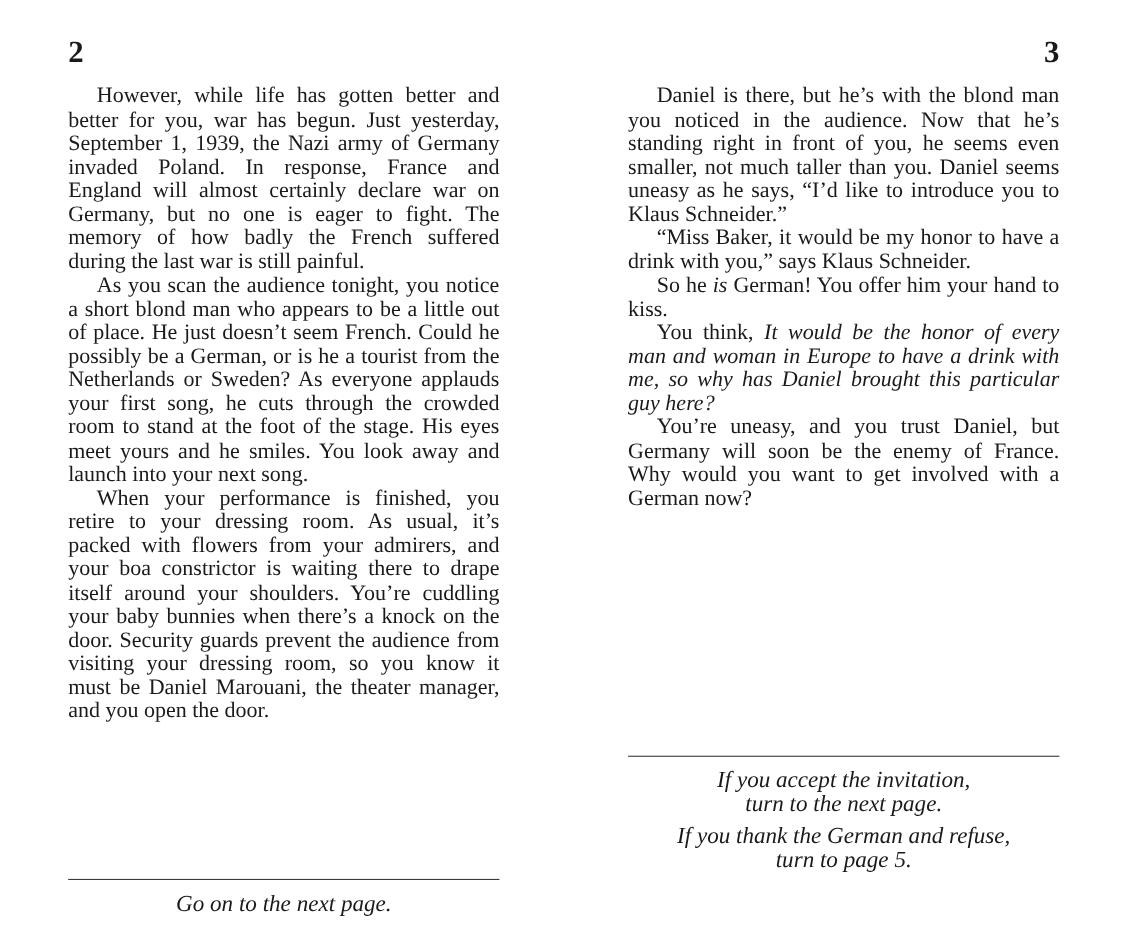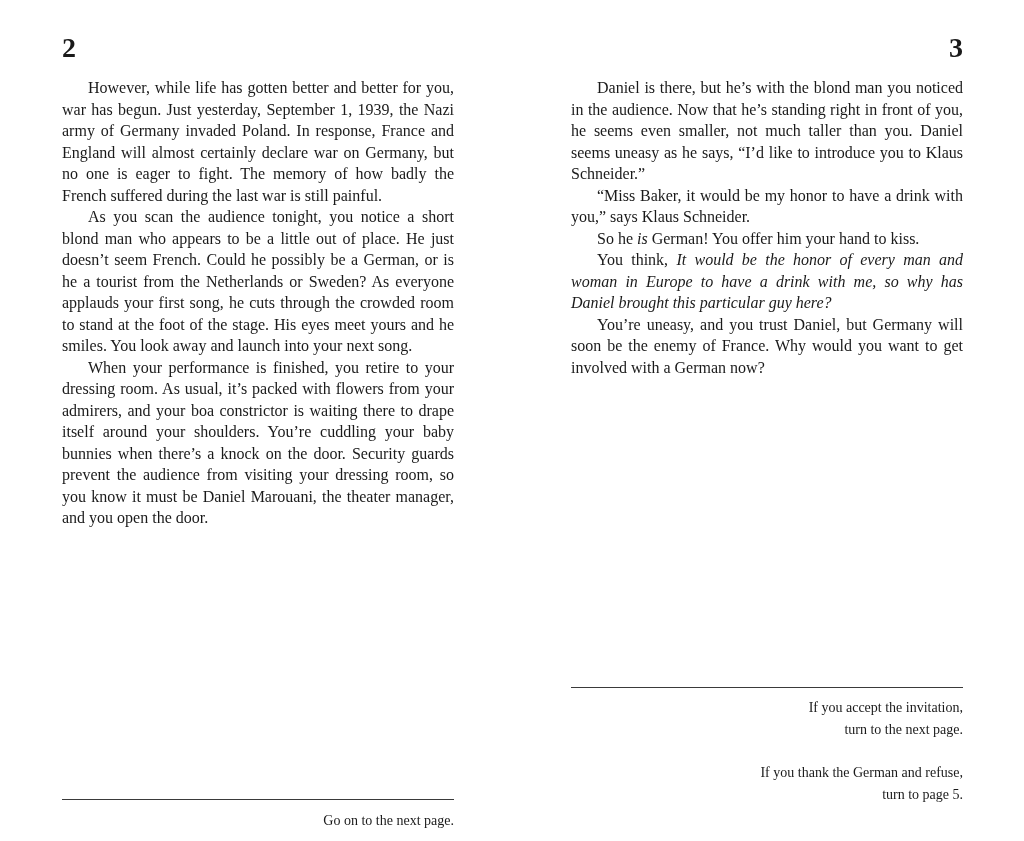--- a/index.html
+++ b/index.html
@@ -38,21 +38,21 @@
   .page-right .page-number { text-align: right; }
 
   .page-body {
     position: absolute;
     top: 77px;
     left: 0;
     width: 100%;
   }
   .page-body p {
     margin: 0;
-    font-size: 16px;
+    font-size: 20px;
     line-height: 21.5px;
     text-align: justify;
     text-indent: 26px;
   }
   .seg-italic { font-style: italic; }
 
   .footer {
     position: absolute;
     left: 0;
     width: 100%;
@@ -61,27 +61,28 @@
   .footer-right { top: 687px; }
 
   .footer-rule {
     border: none;
     border-top: 1.5px solid #3a3a3a;
     margin: 0;
     width: 100%;
   }
   .instruction {
     margin: 0;
-    font-size: 14px;
+    font-style: italic;
+    font-size: 21px;
     line-height: 22px;
-    text-align: right;
+    text-align: center;
   }
   .footer-left .instruction { margin-top: 10px; }
   .footer-right .choice-first { margin-top: 9px; }
-  .footer-right .choice-second { margin-top: 21px; }
+  .footer-right .choice-second { margin-top: 7px; }
 </style>
 </head>
 <body>
 
 <div class="spread">
 
   <div class="page page-left">
     <div class="page-number">2</div>
 
     <div class="page-body">

